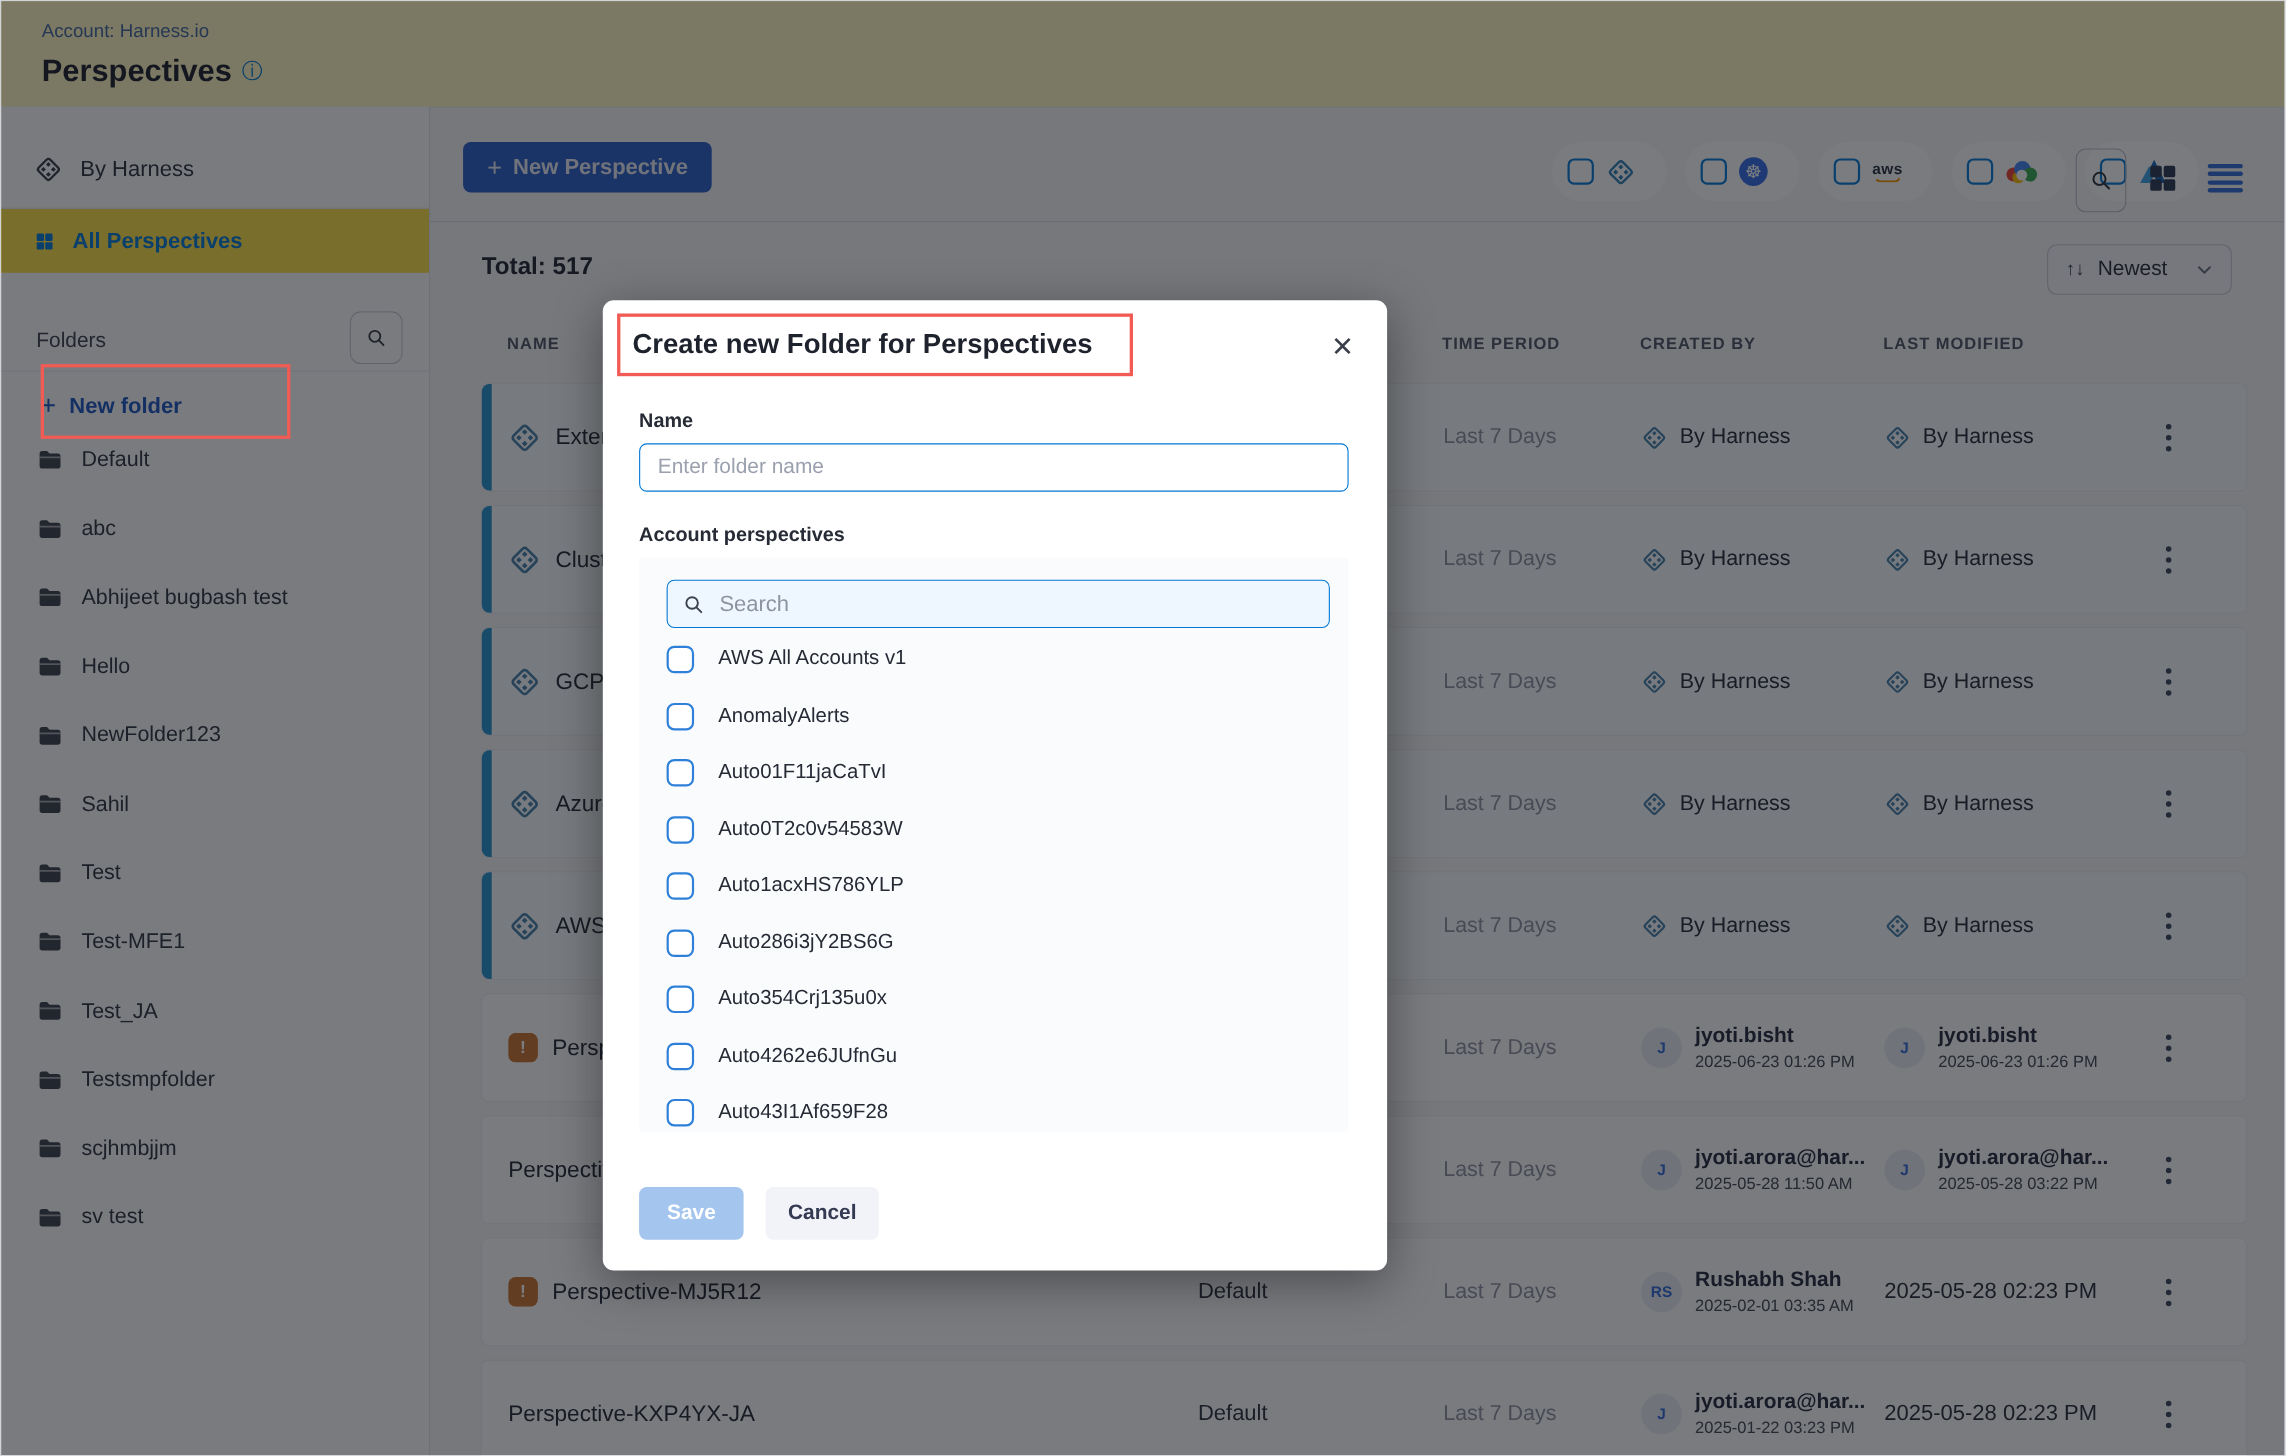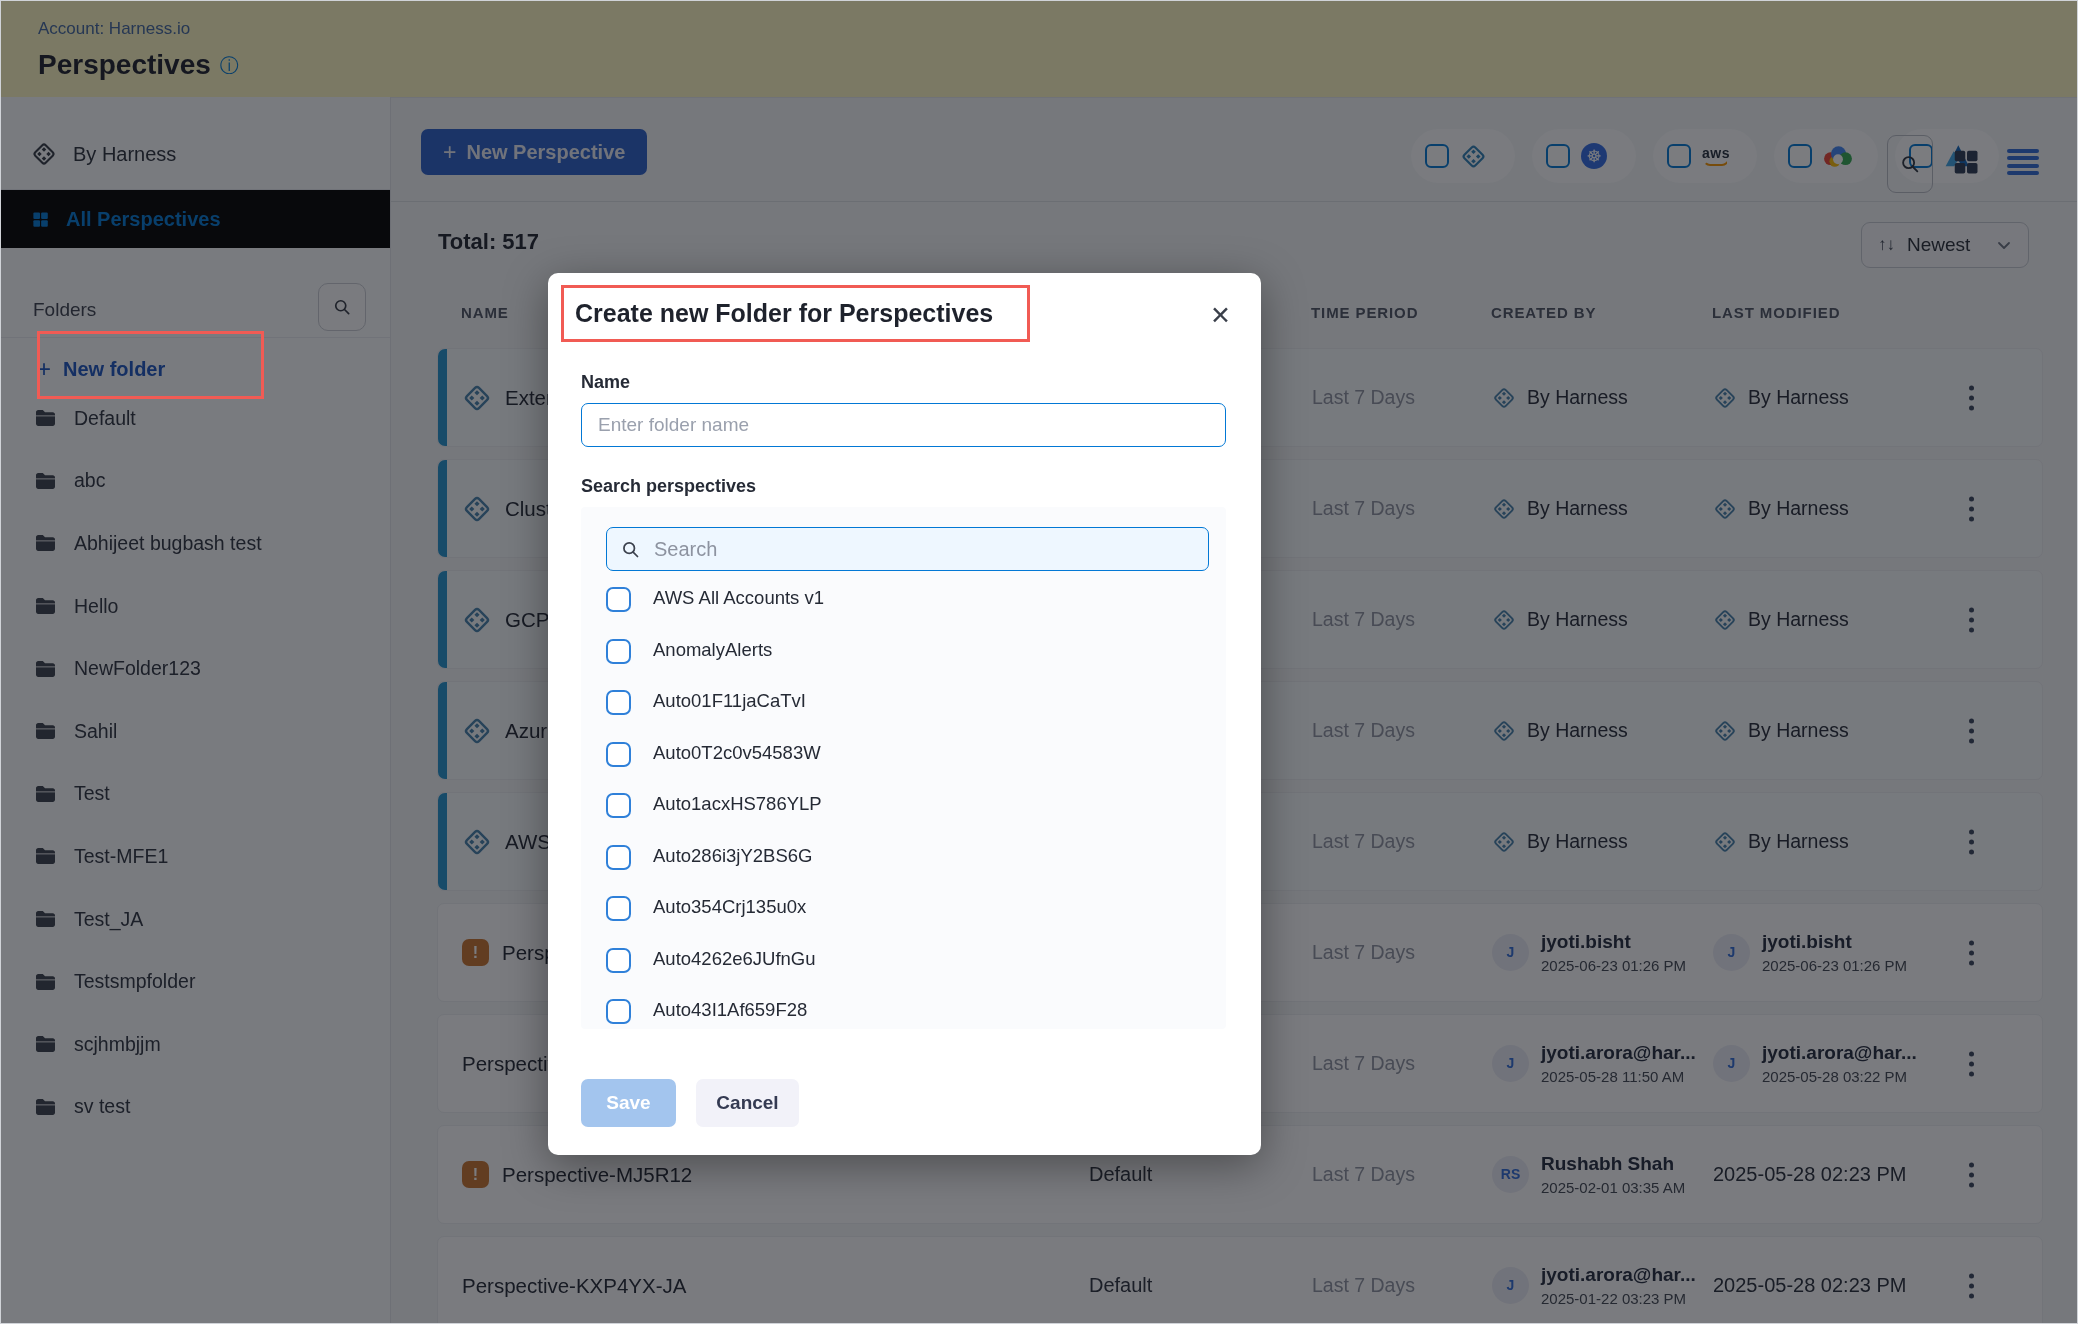--- a/index.html
+++ b/index.html
@@ -9,21 +9,21 @@
     font-family:"Liberation Sans",sans-serif;color:#242a36;
   }
   
   .page-header{position:absolute;left:0;top:0;right:0;height:96px;border-bottom:1px solid #e6e8ee;background:#fef9c3;}
   .breadcrumb{position:absolute;left:37px;top:18px;font-size:17px;color:#44679f;cursor:pointer;}
   .page-title{position:absolute;left:37px;top:48px;font-size:28px;font-weight:bold;color:#1d212e;display:flex;align-items:center;gap:9px;}
   .info-glyph{font-size:19px;font-weight:normal;color:#0278d5;line-height:1;}
   
   .sidebar{position:absolute;left:0;top:96px;width:389px;bottom:0;background:#fbfcfe;border-right:1px solid #e2e5ea;}
   .sb-byharness{position:absolute;left:0;right:0;top:30px;height:54px;display:flex;align-items:center;gap:16px;padding:0 30px;font-size:20px;color:#2b313d;cursor:pointer;}
-  .sb-allpersp{position:absolute;left:0;right:0;top:92px;height:58px;display:flex;align-items:center;gap:16px;padding:0 30px;font-size:20px;font-weight:600;color:#0278d5;background:#000000;border-top:1px solid #e9ecf1;cursor:pointer;}
+  .sb-allpersp{position:absolute;left:0;right:0;top:92px;height:58px;display:flex;align-items:center;gap:16px;padding:0 30px;font-size:20px;font-weight:600;color:#0278d5;background:#fde047;border-top:1px solid #e9ecf1;cursor:pointer;}
   .sb-folders-row{position:absolute;left:0;right:0;top:180px;height:60px;border-bottom:1px solid #e9ecf1;}
   .sb-folders-label{position:absolute;left:32px;top:22px;font-size:19px;color:#3c4250;}
   .sb-folder-search{position:absolute;right:24px;top:6px;width:46px;height:46px;border:1px solid #c9cdd5;border-radius:10px;display:flex;align-items:center;justify-content:center;color:#333945;cursor:pointer;background:#fdfdfe;}
   .sb-newfolder{position:absolute;left:0;right:0;top:246px;height:52px;display:flex;align-items:center;gap:12px;padding:0 36px;font-size:20px;font-weight:bold;color:#1b55c0;cursor:pointer;}
   .sb-newfolder .plus{font-size:24px;font-weight:normal;line-height:1;}
   .folder-list{position:absolute;left:0;right:0;top:290px;}
   .folder-item{height:62.6px;display:flex;align-items:center;gap:17px;padding:0 32px;font-size:19.5px;color:#2e3442;cursor:pointer;}
   .folder-item svg{flex:none;color:#3a414e;}
   
   .btn-new-persp{position:absolute;left:420px;top:128px;height:46px;padding:0 22px;background:#2a5fc9;border-radius:7px;display:flex;align-items:center;gap:10px;color:#e8ecf5;font-size:20px;font-weight:bold;cursor:pointer;}
@@ -568,21 +568,21 @@
 
   <div class="overlay"></div>
 
   <div class="modal">
     <div class="modal-title">Create new Folder for Perspectives</div>
     <div class="modal-close">✕</div>
 
     <div class="m-label" style="top:99px">Name</div>
     <input class="m-input" type="text" placeholder="Enter folder name" style="">
 
-    <div class="m-label" style="top:203px">Search perspectives</div>
+    <div class="m-label" style="top:203px">Account perspectives</div>
 
     <div class="m-panel">
       <div class="m-search">
         <svg width="21" height="21">
             <use href="#sym-search"></use>
           </svg>
         <input type="text" placeholder="Search" style="">
       </div>
       <div class="m-list">
         <div class="m-item">

